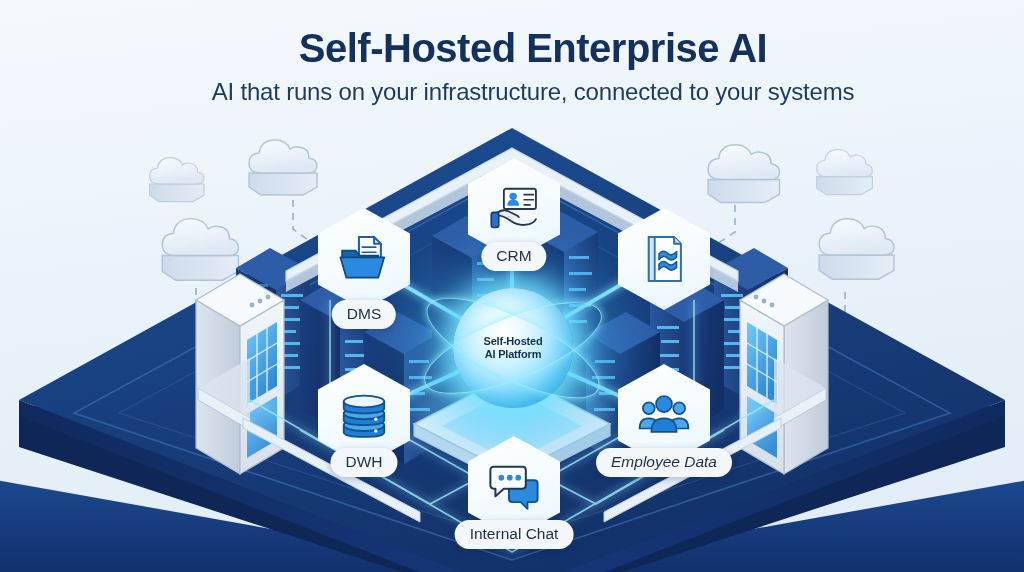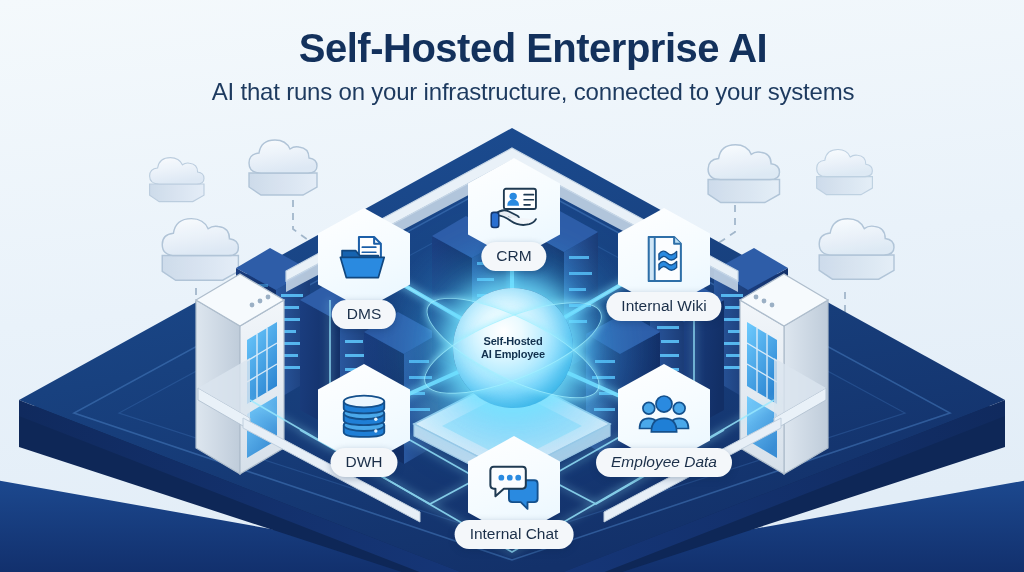--- a/index.html
+++ b/index.html
@@ -415,21 +415,21 @@
   <div class="header">
     <div class="title">Self-Hosted Enterprise AI</div>
     <div class="subtitle">AI that runs on your infrastructure, connected to your systems</div>
   </div>
 
   <div id="core">
     <div class="orbit a"></div>
     <div class="orbit b"></div>
     <div id="core-label">
       <span>Self-Hosted</span><br>
-      <span>AI Employee</span>
+      <span>AI Platform</span>
     </div>
   </div>
 
   <div class="node" id="node-dms">
     <div class="hex">
       <svg viewBox="0 0 64 64">
         <path d="M26 6 h18 l8 8 v24 h-26 z" fill="#fff" stroke="#1c5fa8" stroke-width="2.4" stroke-linejoin="round"></path>
         <path d="M44 6 v8 h8" fill="none" stroke="#1c5fa8" stroke-width="2.4" stroke-linejoin="round"></path>
         <g stroke="#1c5fa8" stroke-width="2" stroke-linecap="round">
           <line x1="30" y1="18" x2="46" y2="18"></line>
@@ -465,21 +465,20 @@
   <div class="node" id="node-wiki">
     <div class="hex">
       <svg viewBox="0 0 64 64">
         <path d="M14 6 h30 l8 8 v44 h-38 z" fill="#fbfdff" stroke="#2e6fa8" stroke-width="2.4" stroke-linejoin="round"></path>
         <path d="M44 6 v8 h8" fill="#bfe0f5" stroke="#2e6fa8" stroke-width="2.4" stroke-linejoin="round"></path>
         <rect x="14" y="6" width="7" height="52" fill="#cfe6f7" stroke="#2e6fa8" stroke-width="2.2"></rect>
         <path d="M26 26 q5 -6 10 -1 q5 5 11 -2 l0 7 q-6 6 -11 1 q-5 -5 -10 2 z" fill="#2a8ae0" stroke="#16508c" stroke-width="1.6" stroke-linejoin="round"></path>
         <path d="M26 38 q5 -6 10 -1 q5 5 11 -2 l0 7 q-6 6 -11 1 q-5 -5 -10 2 z" fill="#2a8ae0" stroke="#16508c" stroke-width="1.6" stroke-linejoin="round"></path>
       </svg>
     </div>
-    <div class="pill">Internal Wiki</div>
   </div>
 
   <div class="node" id="node-dwh">
     <div class="hex">
       <svg viewBox="0 0 64 64">
         <g stroke="#14508c" stroke-width="2.2">
           <path d="M8 44 v8 q0 6 24 6 q24 0 24 -6 v-8" fill="#1f7fd6"></path>
           <ellipse cx="32" cy="44" rx="24" ry="7" fill="#4aa8ea"></ellipse>
           <path d="M8 30 v8 q0 6 24 6 q24 0 24 -6 v-8" fill="#1f7fd6"></path>
           <ellipse cx="32" cy="30" rx="24" ry="7" fill="#4aa8ea"></ellipse>

